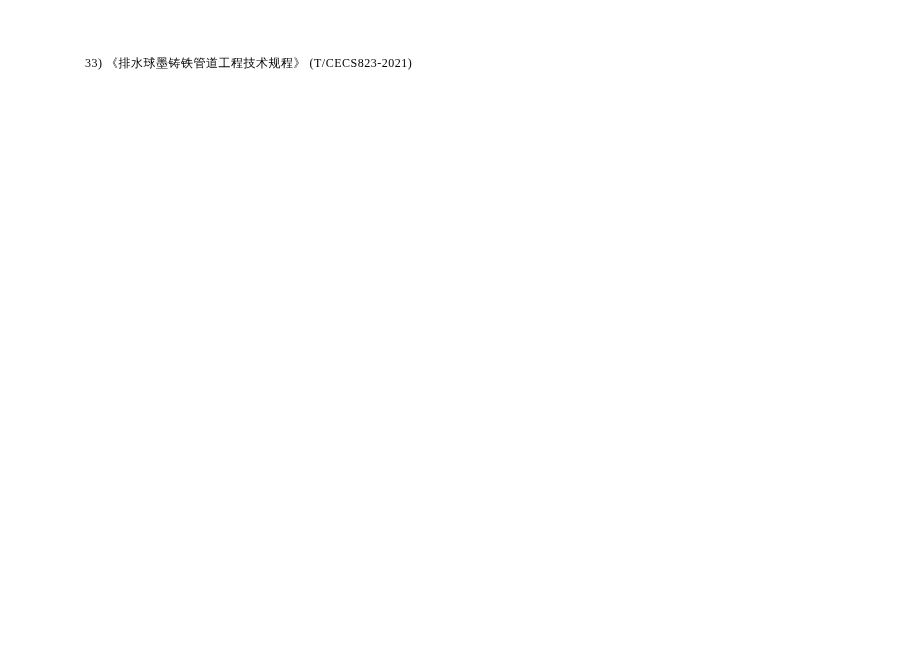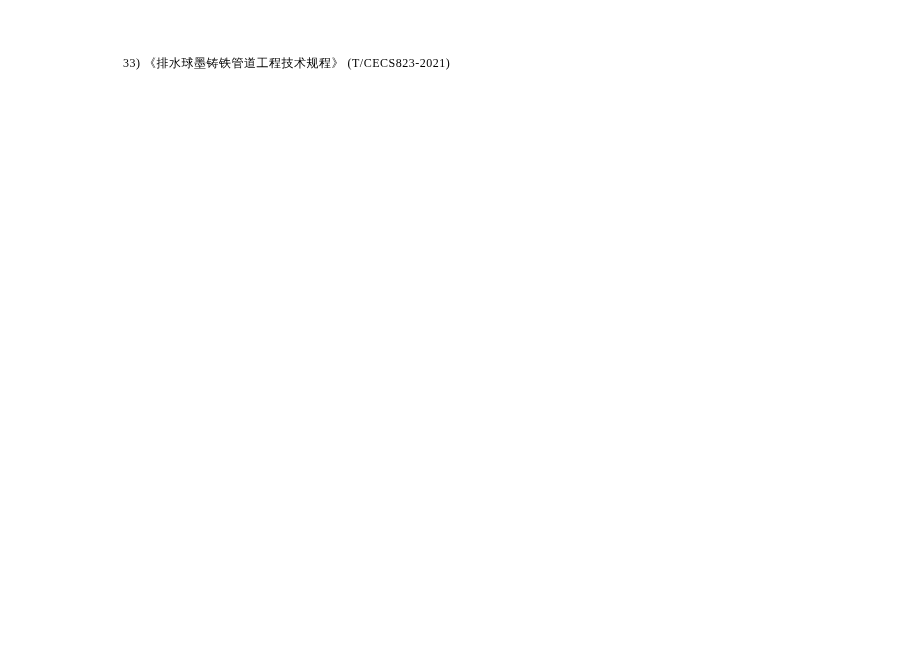--- a/index.html
+++ b/index.html
@@ -12,21 +12,20 @@
       height: 651px;
       background: #ffffff;
       font-family: "SimSun", "宋体", serif;
       position: relative;
     }
     .page-content {
       position: absolute;
       top: 54px;
       left: 85px;
       right: 85px;
-      margin-left: 38px;
     }
     .text-line {
       font-size: 12px;
       color: #000000;
       line-height: 1.6;
       letter-spacing: 0.5px;
     }
   </style>
 </head>
 <body>

